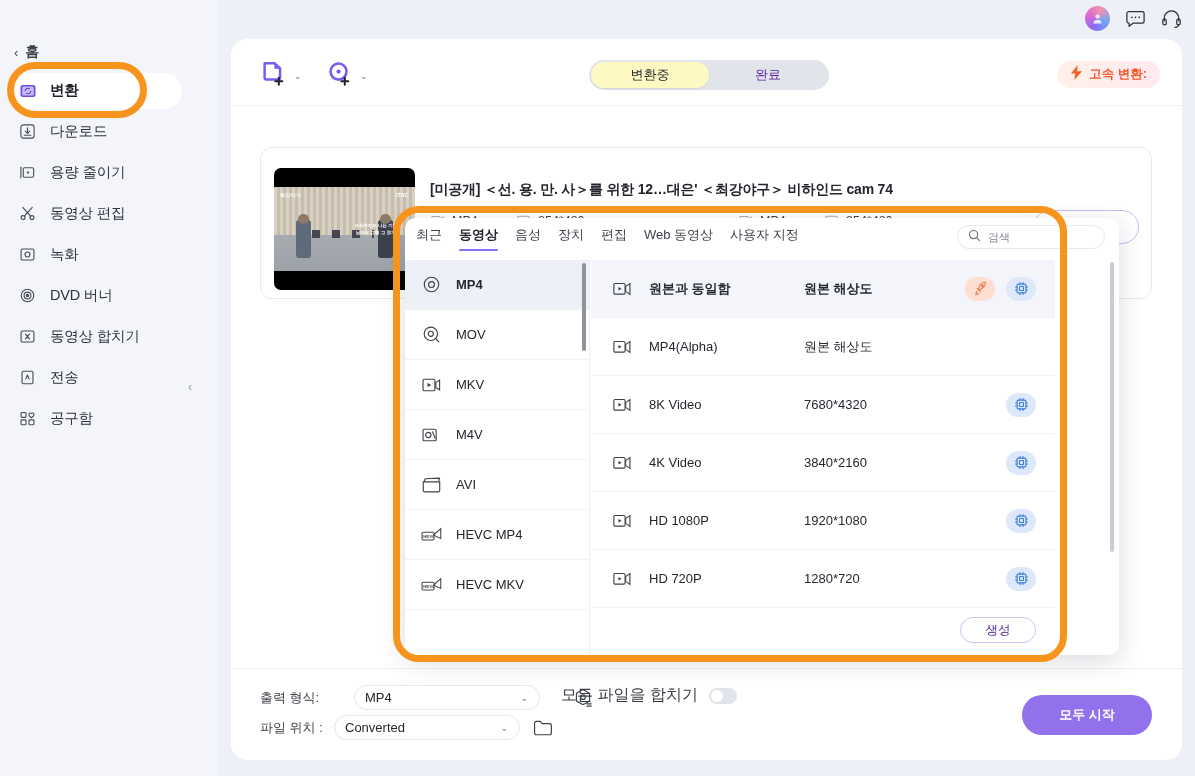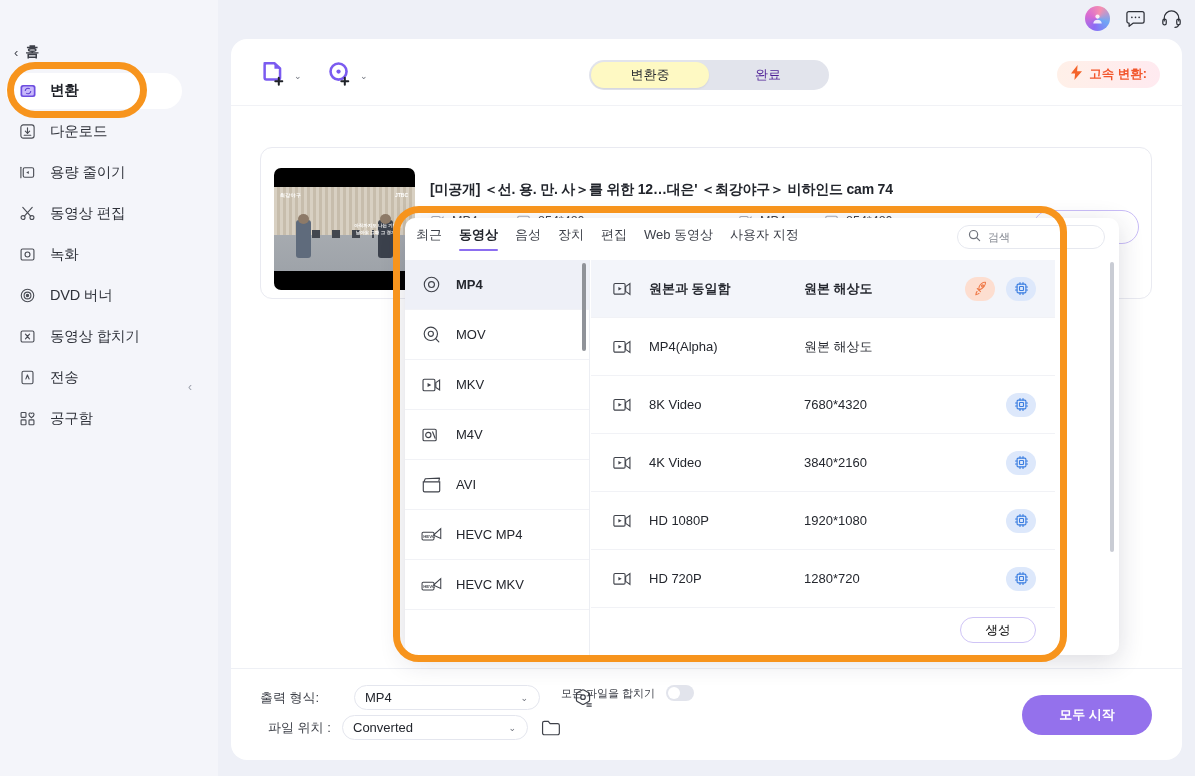--- a/index.html
+++ b/index.html
@@ -83,27 +83,27 @@
   #meta-dst{left:477px;top:60px;}
   #meta-dst .c1{width:86px;}
   #arrow{position:absolute;left:410px;top:78px;color:#a79bf3;}
   #settings-ic{position:absolute;left:720px;top:70px;cursor:pointer;color:#3c3f47;}
   #convert-btn{position:absolute;left:772px;top:62px;width:106px;height:34px;border-radius:17px;border:1px solid #c9bdf7;display:flex;align-items:center;justify-content:center;font-size:13.5px;color:#24272e;cursor:pointer;background:#fff;}
 
   
   #bottombar{position:absolute;left:0;bottom:0;width:951px;height:92px;border-top:1px solid #eef0f5;}
   .bb-row{position:absolute;display:flex;align-items:center;}
   #row-fmt{left:29px;top:16px;gap:20px;}
-  #row-loc{left:29px;top:46px;margin-left:8px;}
+  #row-loc{left:29px;top:46px;}
   .bb-label{font-size:13px;color:#3a3d45;width:74px;}
   .bb-select{position:relative;width:186px;height:25px;border:1px solid #e4e6ee;border-radius:13px;background:#fff;display:flex;align-items:center;padding:0 10px;font-size:13px;color:#24272e;cursor:pointer;}
   .bb-select .cv{position:absolute;right:11px;font-size:9px;color:#6d717b;}
   .bb-ic{margin-left:13px;display:flex;cursor:pointer;color:#3e4149;}
   #merge-wrap{position:absolute;left:330px;top:16px;display:flex;align-items:center;gap:11px;}
-  #merge-wrap .lbl{font-size:11px;color:#3a3d45;}
+  #merge-wrap .lbl{font-size:16px;color:#3a3d45;}
   #merge-toggle{width:28px;height:16px;border-radius:8px;background:#e2e4ec;position:relative;cursor:pointer;}
   #merge-toggle::after{content:"";position:absolute;left:2px;top:2px;width:12px;height:12px;border-radius:50%;background:#fff;}
   #start-all{position:absolute;right:30px;top:26px;width:130px;height:40px;border-radius:20px;background:#9471ec;color:#fff;font-size:13px;font-weight:700;display:flex;align-items:center;justify-content:center;cursor:pointer;}
 
   
   #popup{position:absolute;left:405px;top:218px;width:714px;height:437px;background:#fff;border-radius:10px;overflow:hidden;box-shadow:0 6px 26px rgba(40,40,70,.16);}
   #popup-tabs{position:absolute;left:0;top:0;width:650px;height:36px;display:flex;align-items:center;padding-left:11px;gap:17px;}
   .ptab{position:relative;font-size:13px;color:#3d4049;cursor:pointer;padding-bottom:2px;}
   .ptab.on{color:#23262d;font-weight:700;}
   .ptab.on::after{content:"";position:absolute;left:0;right:0;bottom:-5px;height:2.5px;border-radius:2px;background:#8c6ef0;}
@@ -125,21 +125,21 @@
   .res-item .nm{margin-left:17px;width:155px;font-size:13px;color:#24272e;}
   .res-item.sel .nm{font-weight:600;}
   .res-item .rv{font-size:13px;color:#24272e;}
   .res-item.sel .rv{font-weight:600;}
   .badges{position:absolute;right:19px;display:flex;align-items:center;gap:11px;}
   .badge{width:30px;height:24px;border-radius:12px;display:flex;align-items:center;justify-content:center;}
   .badge.rocket{background:#fdded0;}
   .badge.chip{background:#dde8fb;}
   #res-scroll{position:absolute;right:5px;top:44px;width:4px;height:290px;border-radius:2px;background:#c9ccd4;}
   #popup-footer{position:absolute;left:186px;bottom:0;width:464px;height:40px;}
-  #create-btn{position:absolute;right:19px;top:2px;width:76px;height:26px;border-radius:13px;border:1px solid #cfc4f6;background:#fff;display:flex;align-items:center;justify-content:center;font-size:12.5px;color:#000000;cursor:pointer;}
+  #create-btn{position:absolute;right:19px;top:2px;width:76px;height:26px;border-radius:13px;border:1px solid #cfc4f6;background:#fff;display:flex;align-items:center;justify-content:center;font-size:12.5px;color:#4c1d95;cursor:pointer;}
 
   
   .ring{position:absolute;border:7px solid #f7941d;border-radius:30px;pointer-events:none;z-index:50;}
   #ring-sidebar{left:7px;top:62px;width:140px;height:56px;border-radius:28px;}
   #ring-popup{left:393px;top:206px;width:674px;height:456px;border-radius:26px;}
 </style>
 </head>
 <body>
 
 <div id="win-controls">

